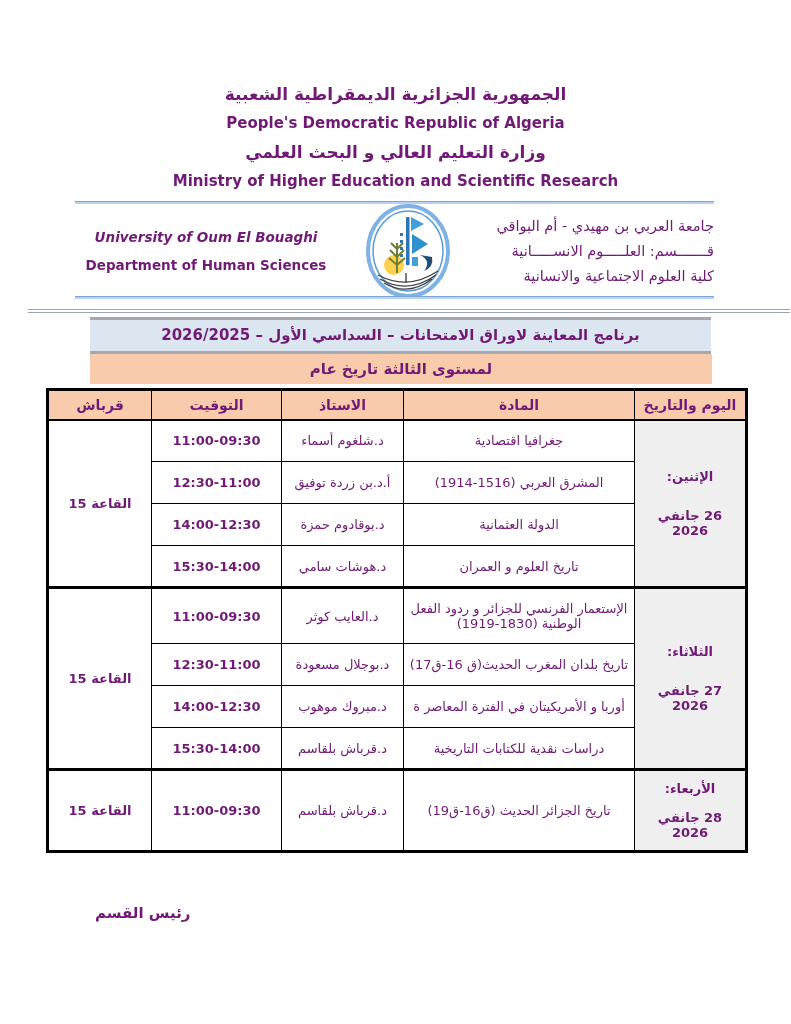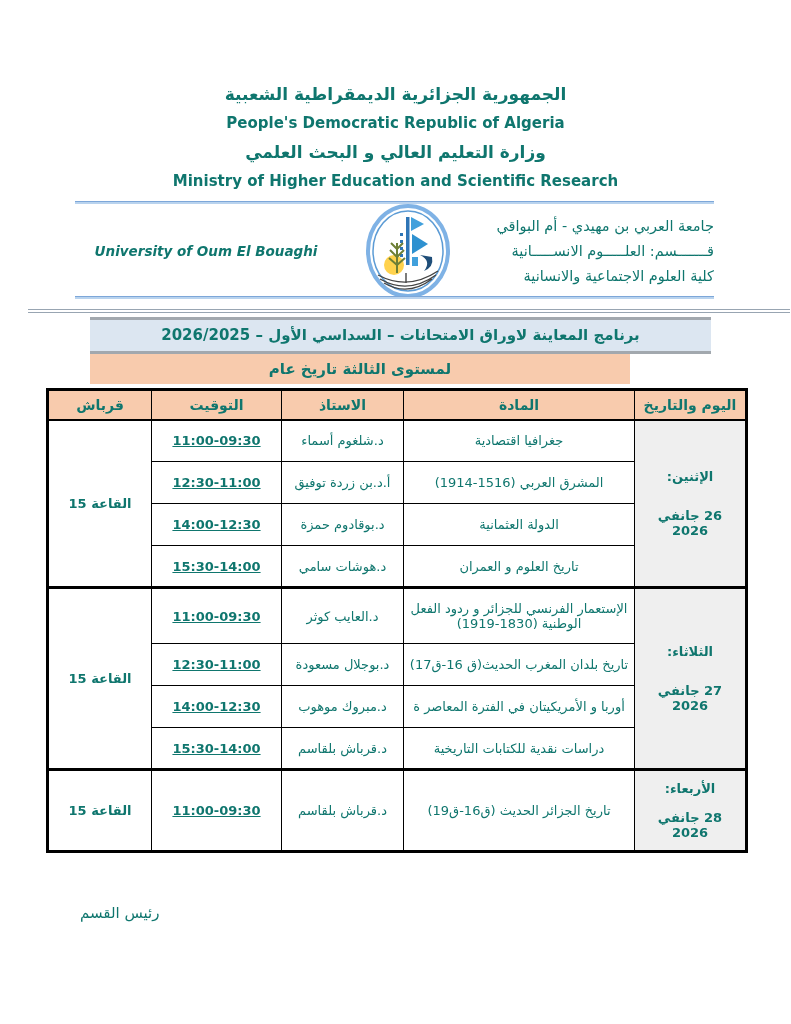--- a/index.html
+++ b/index.html
@@ -1,20 +1,20 @@
 <!DOCTYPE html>
 <html><head>
 <meta charset="utf-8">
 <style>
   * { box-sizing: border-box; margin: 0; padding: 0; }
   body { background: #888; font-family: "DejaVu Sans", "Liberation Sans", sans-serif; }
   .page {
     position: relative; width: 791px; height: 1024px;
     background: #ffffff; margin: 0 auto; overflow: hidden;
-    color: #0f766e;
+    color: #701a75;
   }
   
   .top-header { position: absolute; top: 84px; left: 0; right: 0; text-align: center; }
   .top-header .ar { font-size: 17px; font-weight: bold; direction: rtl; margin-bottom: 10px; }
   .top-header .en { font-size: 15px; font-weight: bold; margin-bottom: 10px; }
   
   .rule-blue { position: absolute; left: 75px; width: 639px; height: 3px;
     background: linear-gradient(to bottom, #7da7d9 1px, #b9d3ee 1px); }
   .rule-thin-gray { position: absolute; top: 309px; left: 28px; width: 762px; height: 4px;
     border-top: 1px solid #98a5b2; border-bottom: 1px solid #98a5b2; background: #fff; }
@@ -24,62 +24,63 @@
   .univ-en { width: 262px; display: flex; flex-direction: column; gap: 12px;
     text-align: center; font-weight: bold; font-size: 13.5px; }
   .univ-en .it { font-style: italic; }
   .univ-ar { width: 235px; display: flex; flex-direction: column; gap: 9px;
     text-align: right; font-weight: normal; font-size: 14.5px; direction: rtl; }
   .logo-wrap { width: 96px; height: 96px; flex: 0 0 auto; }
   
   .bar-blue { position: absolute; top: 317px; left: 90px; width: 621px; height: 37px;
     background: #dce6f1; border-top: 3px solid #a2a8ae; border-bottom: 3px solid #a2a8ae;
     text-align: center; font-weight: bold; font-size: 15px; line-height: 31px; direction: rtl; }
-  .bar-orange { position: absolute; top: 354px; left: 90px; width: 540px; height: 30px;
+  .bar-orange { position: absolute; top: 354px; left: 90px; width: 622px; height: 30px;
     background: #f8cbad; text-align: center; font-weight: bold; font-size: 15px;
     line-height: 30px; direction: rtl; }
   
   table.exam { position: absolute; top: 388px; left: 46px; width: 699px;
     border-collapse: collapse; direction: rtl; table-layout: fixed; }
   table.exam { border: 3px solid #000; }
   table.exam th, table.exam td { border: 1px solid #000; padding: 2px 4px; }
   table.exam th { height: 30px; background: #f8cbad; font-size: 14px; font-weight: bold;
     border-bottom: 2px solid #000; }
   table.exam td { font-size: 13px; text-align: center; vertical-align: middle; }
   tr.sec > td { border-top: 3px solid #000; }
   td.subject { font-size: 13px; }
   td.prof { font-size: 13px; }
-  td.time { font-weight: bold; font-size: 14px; text-decoration: underline; }
+  td.time { font-weight: bold; font-size: 14px; }
   td.room { font-weight: bold; font-size: 14px; }
   td.daycell { background: #efefef; font-weight: bold; font-size: 14px;
     text-align: right; padding-right: 9px; }
   td.daycell .dayname { margin-bottom: 24px; }
   td.daycell.wed .dayname { margin-bottom: 14px; }
   tr.h42 { height: 42px; } tr.h56 { height: 56px; } tr.h82 { height: 82px; }
   
-  .sign { position: absolute; top: 904px; left: 80px; font-weight: normal;
+  .sign { position: absolute; top: 904px; left: 95px; font-weight: bold;
     font-size: 15px; direction: rtl; }
 </style>
 </head>
 <body>
 
 <div class="page">
 
   <div class="top-header">
     <div class="ar">الجمهورية الجزائرية الديمقراطية الشعبية</div>
     <div class="en">People's Democratic Republic of Algeria</div>
     <div class="ar">وزارة التعليم العالي و البحث العلمي</div>
     <div class="en">Ministry of Higher Education and Scientific Research</div>
   </div>
 
   <div class="rule-blue" style="top:201px"></div>
 
   <div class="univ-row">
     <div class="univ-en">
       <div class="it">University of Oum El Bouaghi</div>
+      <div>Department of Human Sciences</div>
     </div>
     <div class="logo-wrap">
       <svg viewBox="0 0 96 96" width="96" height="96" aria-hidden="true">
         <ellipse cx="48" cy="48" rx="40" ry="45" fill="#ffffff" stroke="#7fb2e5" stroke-width="4"></ellipse>
         <ellipse cx="48" cy="48" rx="35" ry="40" fill="none" stroke="#5b9bd5" stroke-width="1.5"></ellipse>
         <rect x="46" y="14" width="3.5" height="48" fill="#2e75b6"></rect>
         <path d="M51 14 L64 21 L51 28 Z" fill="#41a0dc"></path>
         <path d="M52 31 L68 41 L52 51 Z" fill="#2e91d0"></path>
         <rect x="52" y="54" width="6" height="9" fill="#41a0dc"></rect>
         <rect x="40" y="30" width="3" height="3" fill="#2e75b6"></rect>

